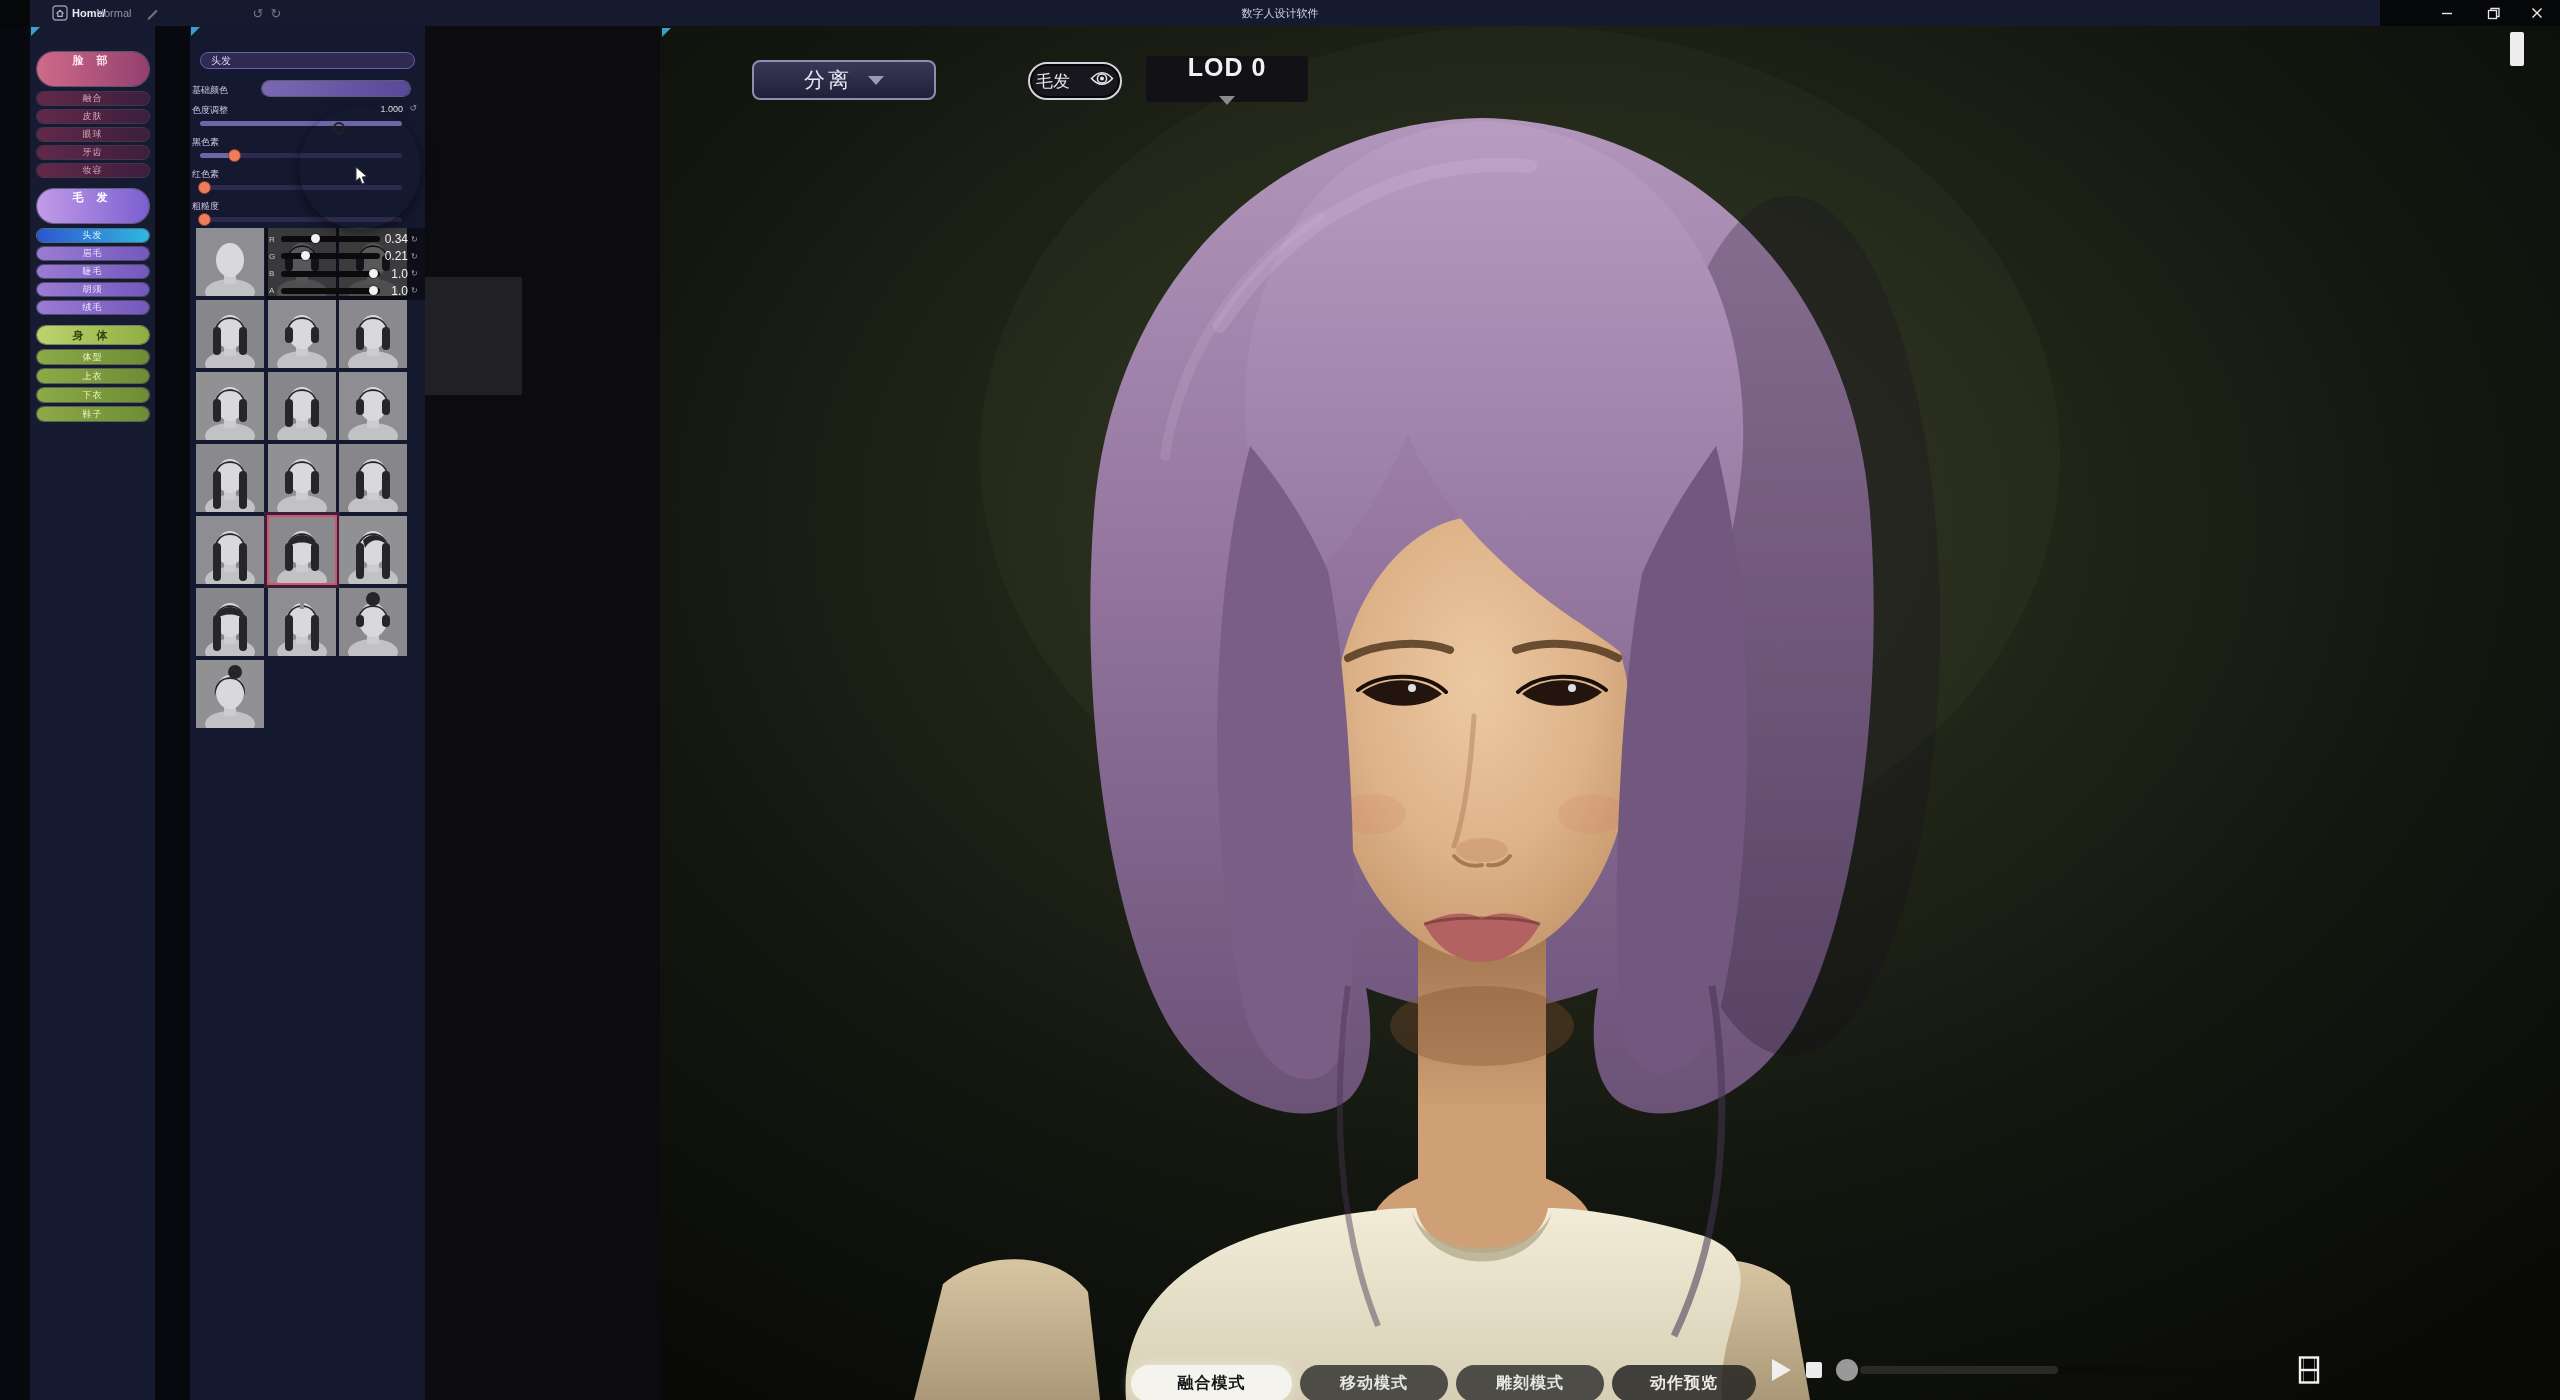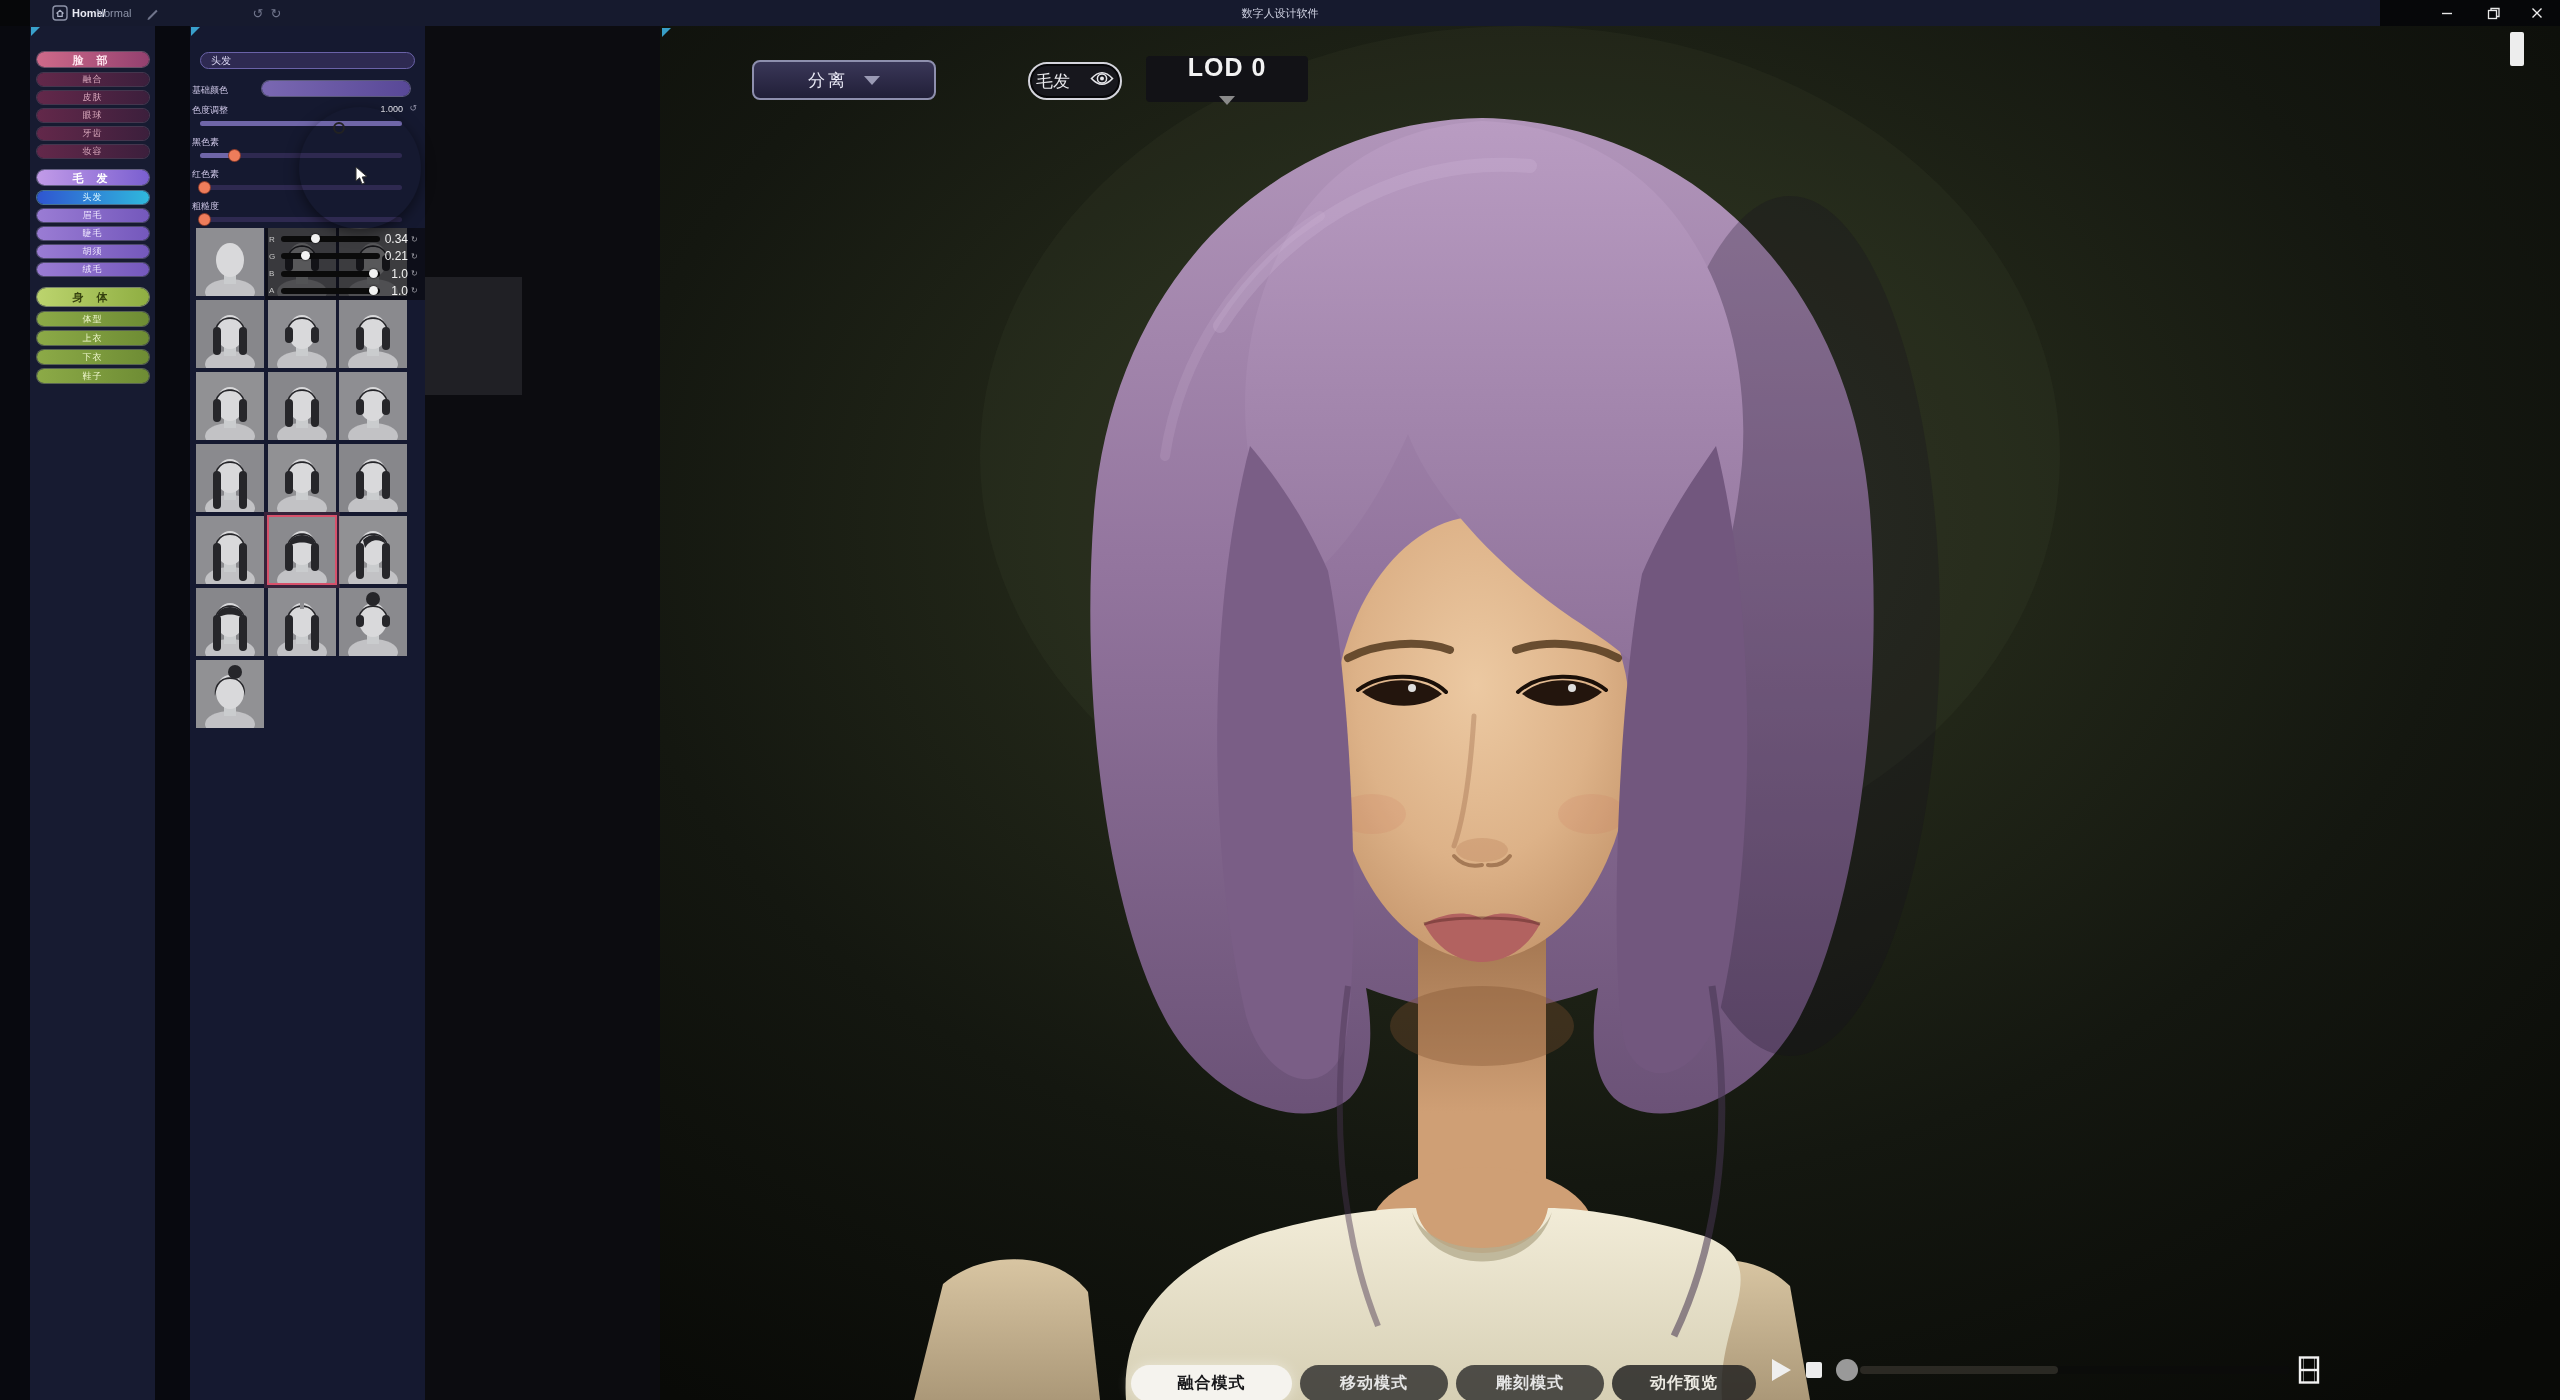--- a/index.html
+++ b/index.html
@@ -18,21 +18,21 @@
   .winbtn{position:absolute;top:4px;width:18px;height:18px;display:flex;align-items:center;justify-content:center;color:#e8e8e8;font-size:12px;}
   
   .sidebar{position:absolute;left:30px;top:26px;width:125px;height:1374px;background:#171b31;box-sizing:border-box;padding-top:26px;}
   .settings{position:absolute;left:190px;top:26px;width:235px;height:1374px;background:#151930;}
   .gapzone{position:absolute;left:425px;top:26px;width:235px;height:1374px;background:#0c0c10;}
   .gap-rect{position:absolute;left:0px;top:251px;width:97px;height:118px;background:#202025;}
   .corner{position:absolute;width:0;height:0;border-left:9px solid #3fb9e8;border-bottom:9px solid transparent;opacity:.85;}
   
   .sb-btn{width:112px;margin:0 auto 5px auto;border-radius:999px;text-align:center;
           font-size:9px;line-height:13px;height:13px;letter-spacing:1px;cursor:pointer;}
-  .sb-header{height:15px;line-height:17px;font-size:11px;font-weight:bold;letter-spacing:5px;margin-bottom:6px;}
+  .sb-header{height:34px;line-height:17px;font-size:11px;font-weight:bold;letter-spacing:5px;margin-bottom:6px;}
   .sb-header.g1{margin-top:0;background:linear-gradient(90deg,#cf6a8a,#93406f);color:#ffe6ef;box-shadow:0 0 0 1px rgba(255,180,205,.35);}
   .sb-header.g2{margin-top:12px;background:linear-gradient(90deg,#c29be8,#7a5fd0);color:#fff;box-shadow:0 0 0 1px rgba(220,200,255,.4);}
   .sb-header.g3{margin-top:12px;background:linear-gradient(90deg,#bcd46e,#8fae42);color:#36420f;font-weight:bold;box-shadow:0 0 0 1px rgba(220,240,160,.5);height:18px;line-height:18px;}
   .sb-item.g1{background:linear-gradient(90deg,#63284a,#3c1f3c);color:#d9a8bc;box-shadow:0 0 0 1px rgba(230,150,180,.22);}
   .sb-item.g2{background:linear-gradient(90deg,#9a7cd4,#7458bc);color:#eee6ff;box-shadow:0 0 0 1px rgba(210,190,250,.3);}
   .sb-item.g2.sel{background:linear-gradient(90deg,#2f55d0,#2fb8dd);color:#d8f4ff;box-shadow:0 0 0 1px rgba(130,220,255,.45);}
   .sb-item.g3{background:linear-gradient(90deg,#8caa47,#6e8c34);color:#eef6cc;box-shadow:0 0 0 1px rgba(210,235,150,.35);height:14px;line-height:14px;}
   
   .hp-title{position:absolute;left:10px;top:26px;width:215px;height:17px;box-sizing:border-box;border-radius:9px;
             background:#2e2a52;border:1px solid #6a62a8;color:#d8d4f0;font-size:10px;line-height:15px;padding-left:10px;}
@@ -64,21 +64,21 @@
   .thumbs{position:absolute;left:6px;top:202px;display:grid;grid-template-columns:repeat(3,68px);gap:4px 3.5px;z-index:1;}
   .thumb{width:68px;height:68px;cursor:pointer;position:relative;}
   .thumb svg{display:block;}
   .thumb.sel{outline:2.5px solid #d8506a;outline-offset:-1px;box-shadow:0 0 0 4px rgba(216,80,106,.18);z-index:2;}
   
   .viewport{position:absolute;left:660px;top:26px;width:1900px;height:1374px;overflow:hidden;}
   .viewport svg{display:block;}
   
   .btn-separate{position:absolute;left:752px;top:60px;width:184px;height:40px;border-radius:8px;cursor:pointer;
      background:linear-gradient(#3a3758,#211f38);border:2px solid #8e8fae;box-sizing:border-box;
-     display:flex;align-items:center;justify-content:center;gap:16px;color:#e9e9f5;font-size:17px;letter-spacing:3px;}
+     display:flex;align-items:center;justify-content:center;gap:16px;color:#e9e9f5;font-size:21px;letter-spacing:3px;}
   .tri-down{width:0;height:0;border-left:8px solid transparent;border-right:8px solid transparent;border-top:9px solid #9a9ab4;}
   .btn-hairvis{position:absolute;left:1028px;top:62px;width:94px;height:38px;border-radius:20px;cursor:pointer;
      border:2px solid #d4d4dc;background:#17171d;box-sizing:border-box;box-shadow:inset 0 0 0 2px #060608;
      display:flex;align-items:center;justify-content:center;gap:20px;color:#eaeaee;font-size:17px;}
   .btn-lod{position:absolute;left:1146px;top:56px;width:162px;height:46px;background:#121216;border-radius:4px;cursor:pointer;
      display:flex;align-items:center;justify-content:center;gap:14px;color:#f2f2f2;font-size:25px;font-weight:bold;letter-spacing:1px;flex-direction:column;}
   .btn-lod .tri-down{border-top-color:#8a8a8a;}
   
   .mode-btn{position:absolute;top:1365px;height:37px;border-radius:19px;display:flex;align-items:center;justify-content:center;
      font-size:16px;font-weight:bold;letter-spacing:1px;cursor:pointer;box-sizing:border-box;}

